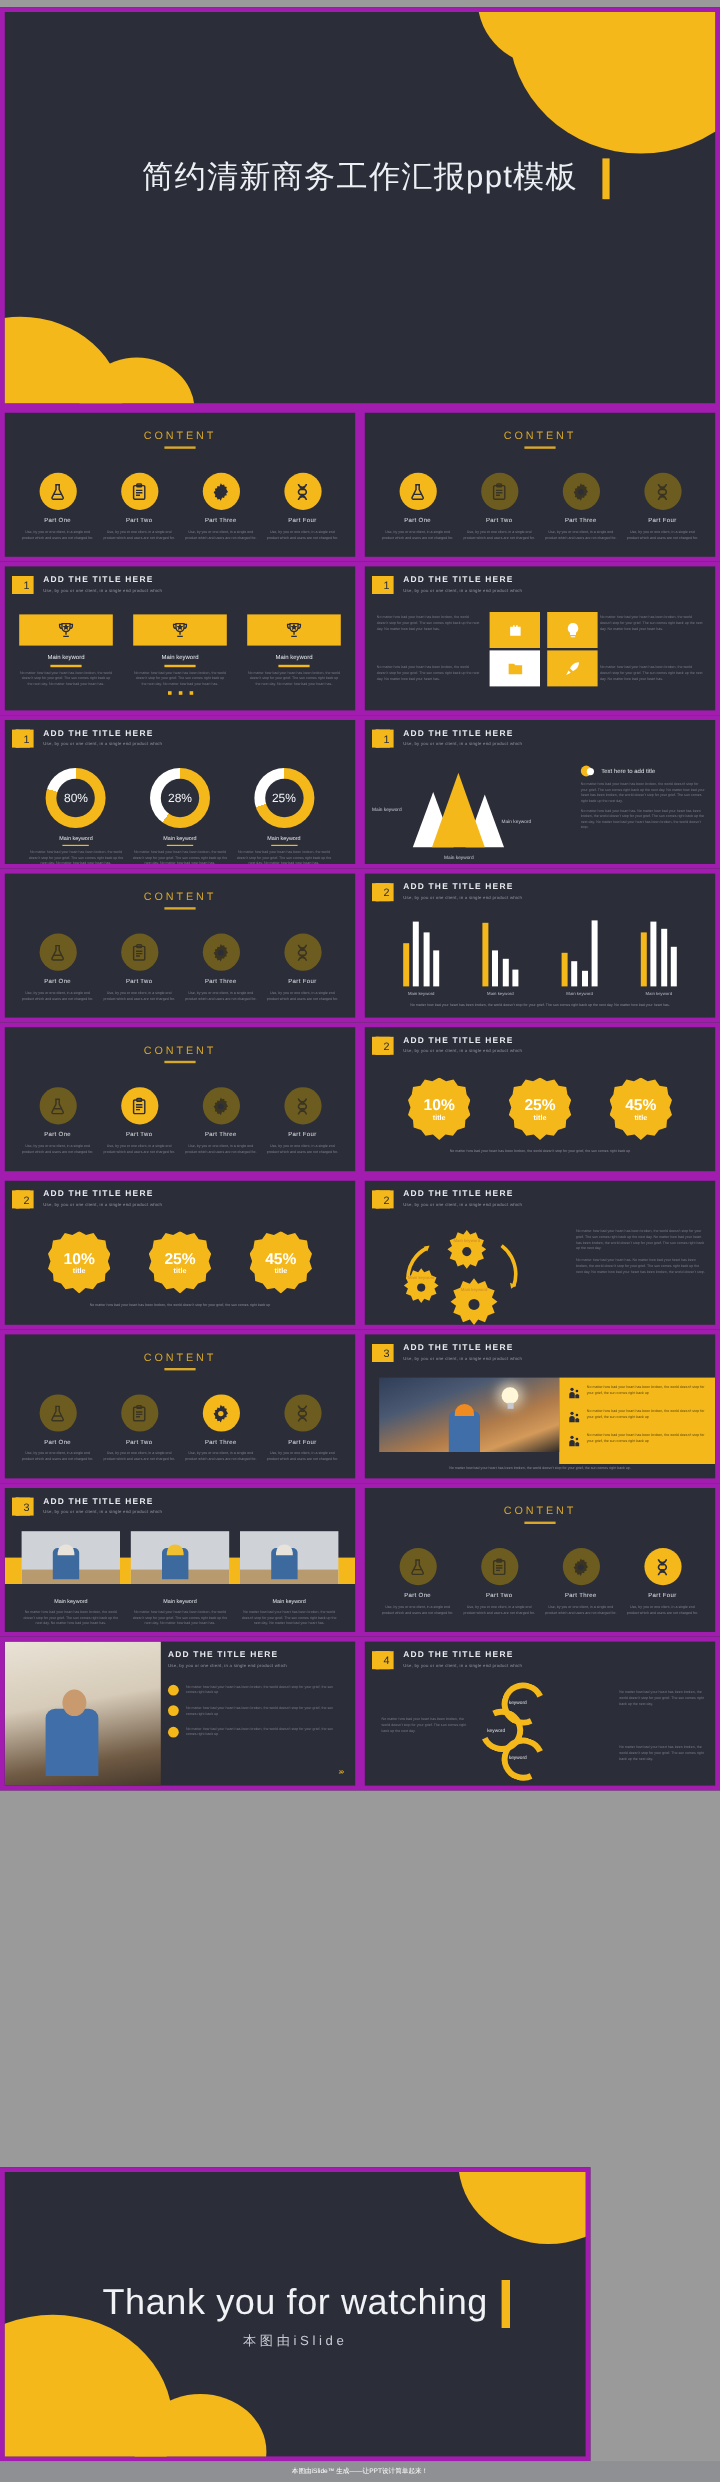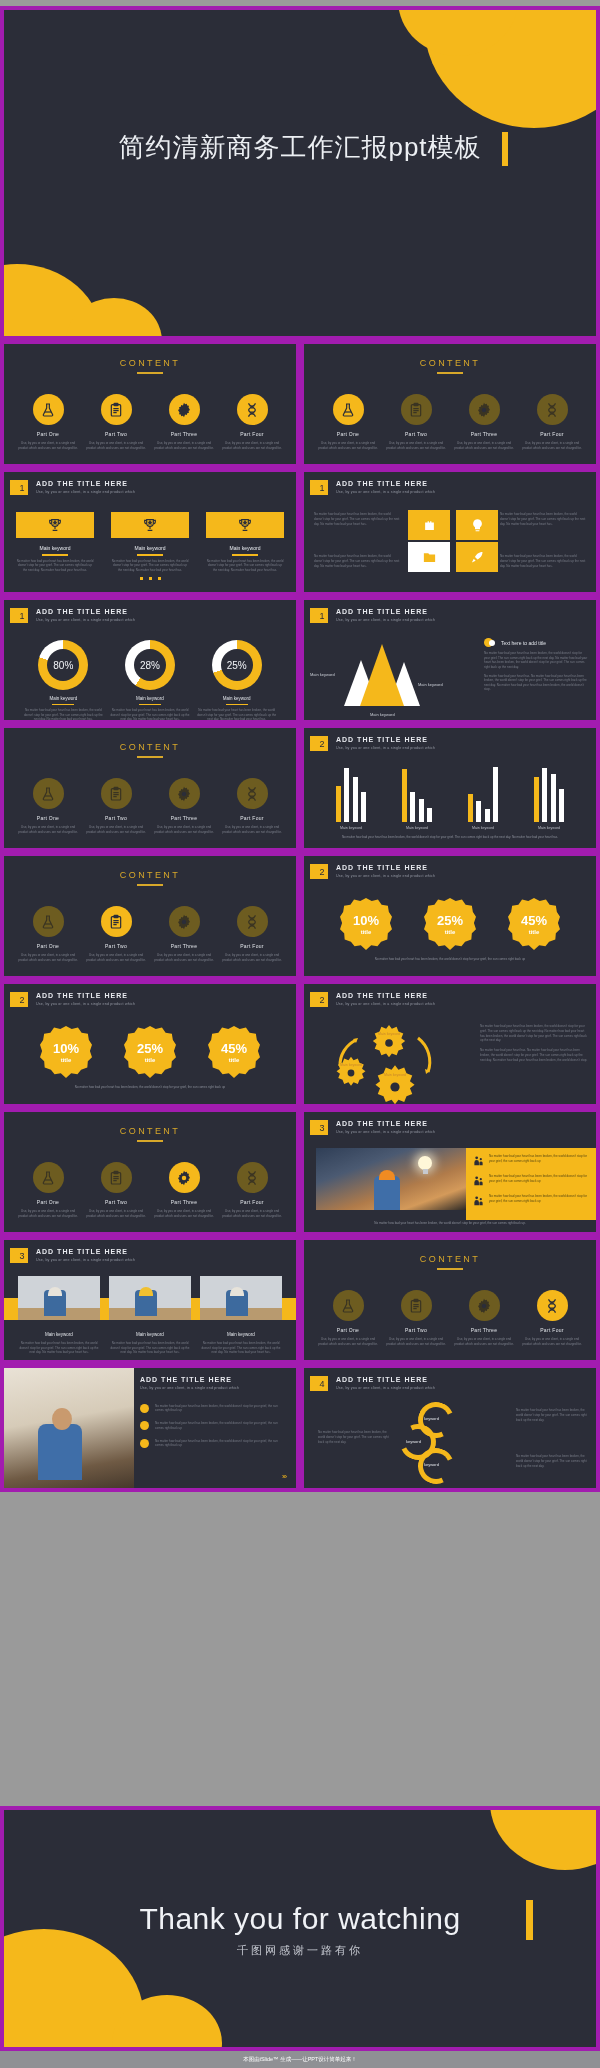--- a/index.html
+++ b/index.html
@@ -8,21 +8,21 @@
     font-family:"Liberation Sans", sans-serif; overflow:hidden;
   }
   .page { position:relative; width:600px; height:2068px; background:#9a9a9a; }
 
   
   .slide {
     position:absolute; background:#2b2d38; overflow:hidden;
     border:4px solid #a21caf;
   }
   .cover { left:0; top:6px; width:600px; height:334px; }
-  .thanks { left:0; top:1806px; width:600px; height:245px; }
+  .thanks { left:0; top:1806px; width:492px; height:245px; }
   .grid-slide { width:300px; height:128px; }
 
   
   .blob { position:absolute; background:#f5b81b; border-radius:50%; }
   .cov-b1 { width:220px; height:210px; right:-48px; top:-92px; }
   .cov-b2 { width:120px; height:112px; right:78px; top:-66px; }
   .cov-b3 { width:170px; height:150px; left:-72px; bottom:-78px; }
   .cov-b4 { width:96px; height:86px; left:62px; bottom:-48px; }
 
   .cover-title {
@@ -955,20 +955,20 @@
     <div class="loop-tx" style="left:14px;top:62px">No matter how bad your heart has been broken, the world doesn't stop for your grief. The sun comes right back up the next day.</div>
     <div class="loop-tx" style="right:8px;top:86px">No matter how bad your heart has been broken, the world doesn't stop for your grief. The sun comes right back up the next day.</div>
   </div>
 
   <div class="slide thanks">
     <div class="blob th-b1"></div>
     <div class="blob th-b2"></div>
     <div class="blob th-b3"></div>
     <div class="thanks-title">Thank you for watching</div>
     <div class="thanks-bar"></div>
-    <div class="thanks-sub">千图网感谢一路有你</div>
+    <div class="thanks-sub">本图由iSlide</div>
   </div>
 
   <div class="footer">
     <span>本图由iSlide™ 生成——让PPT设计简单起来！</span>
   </div>
 
 </div>
 
 </body></html>

